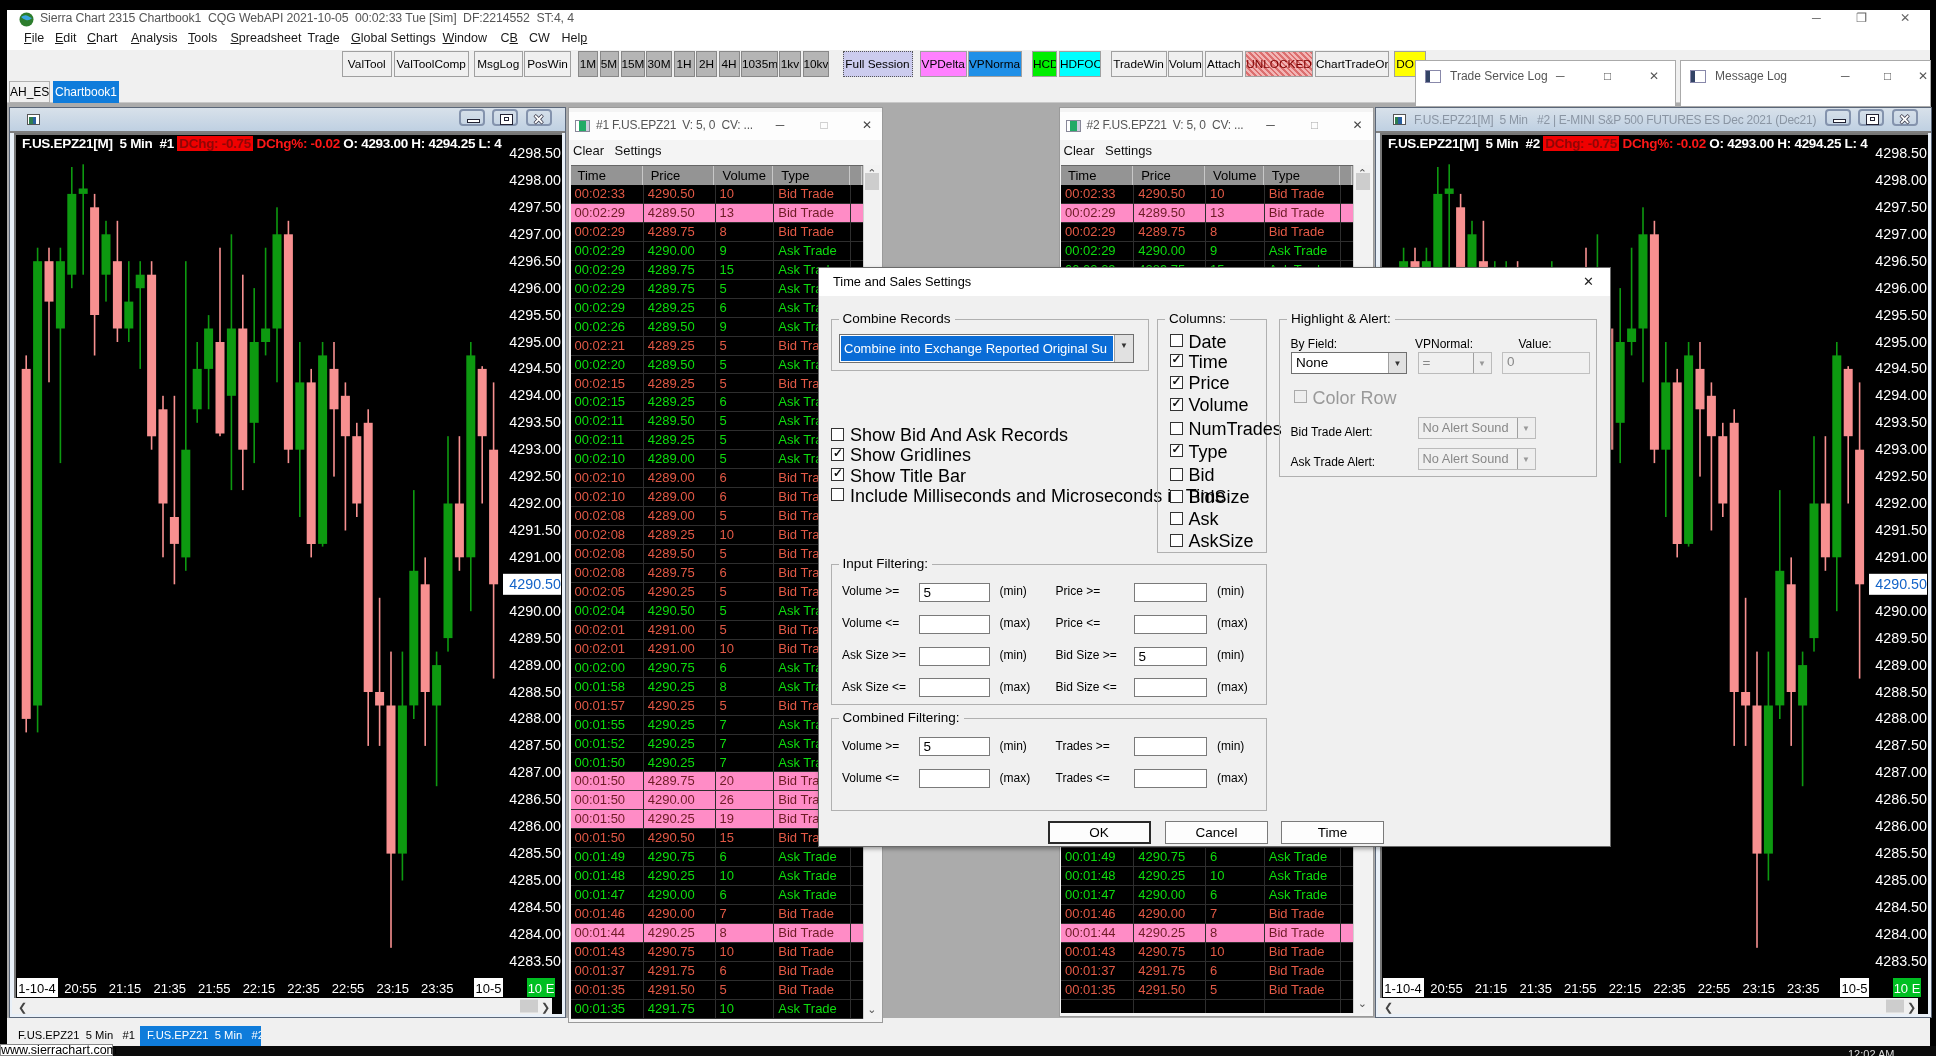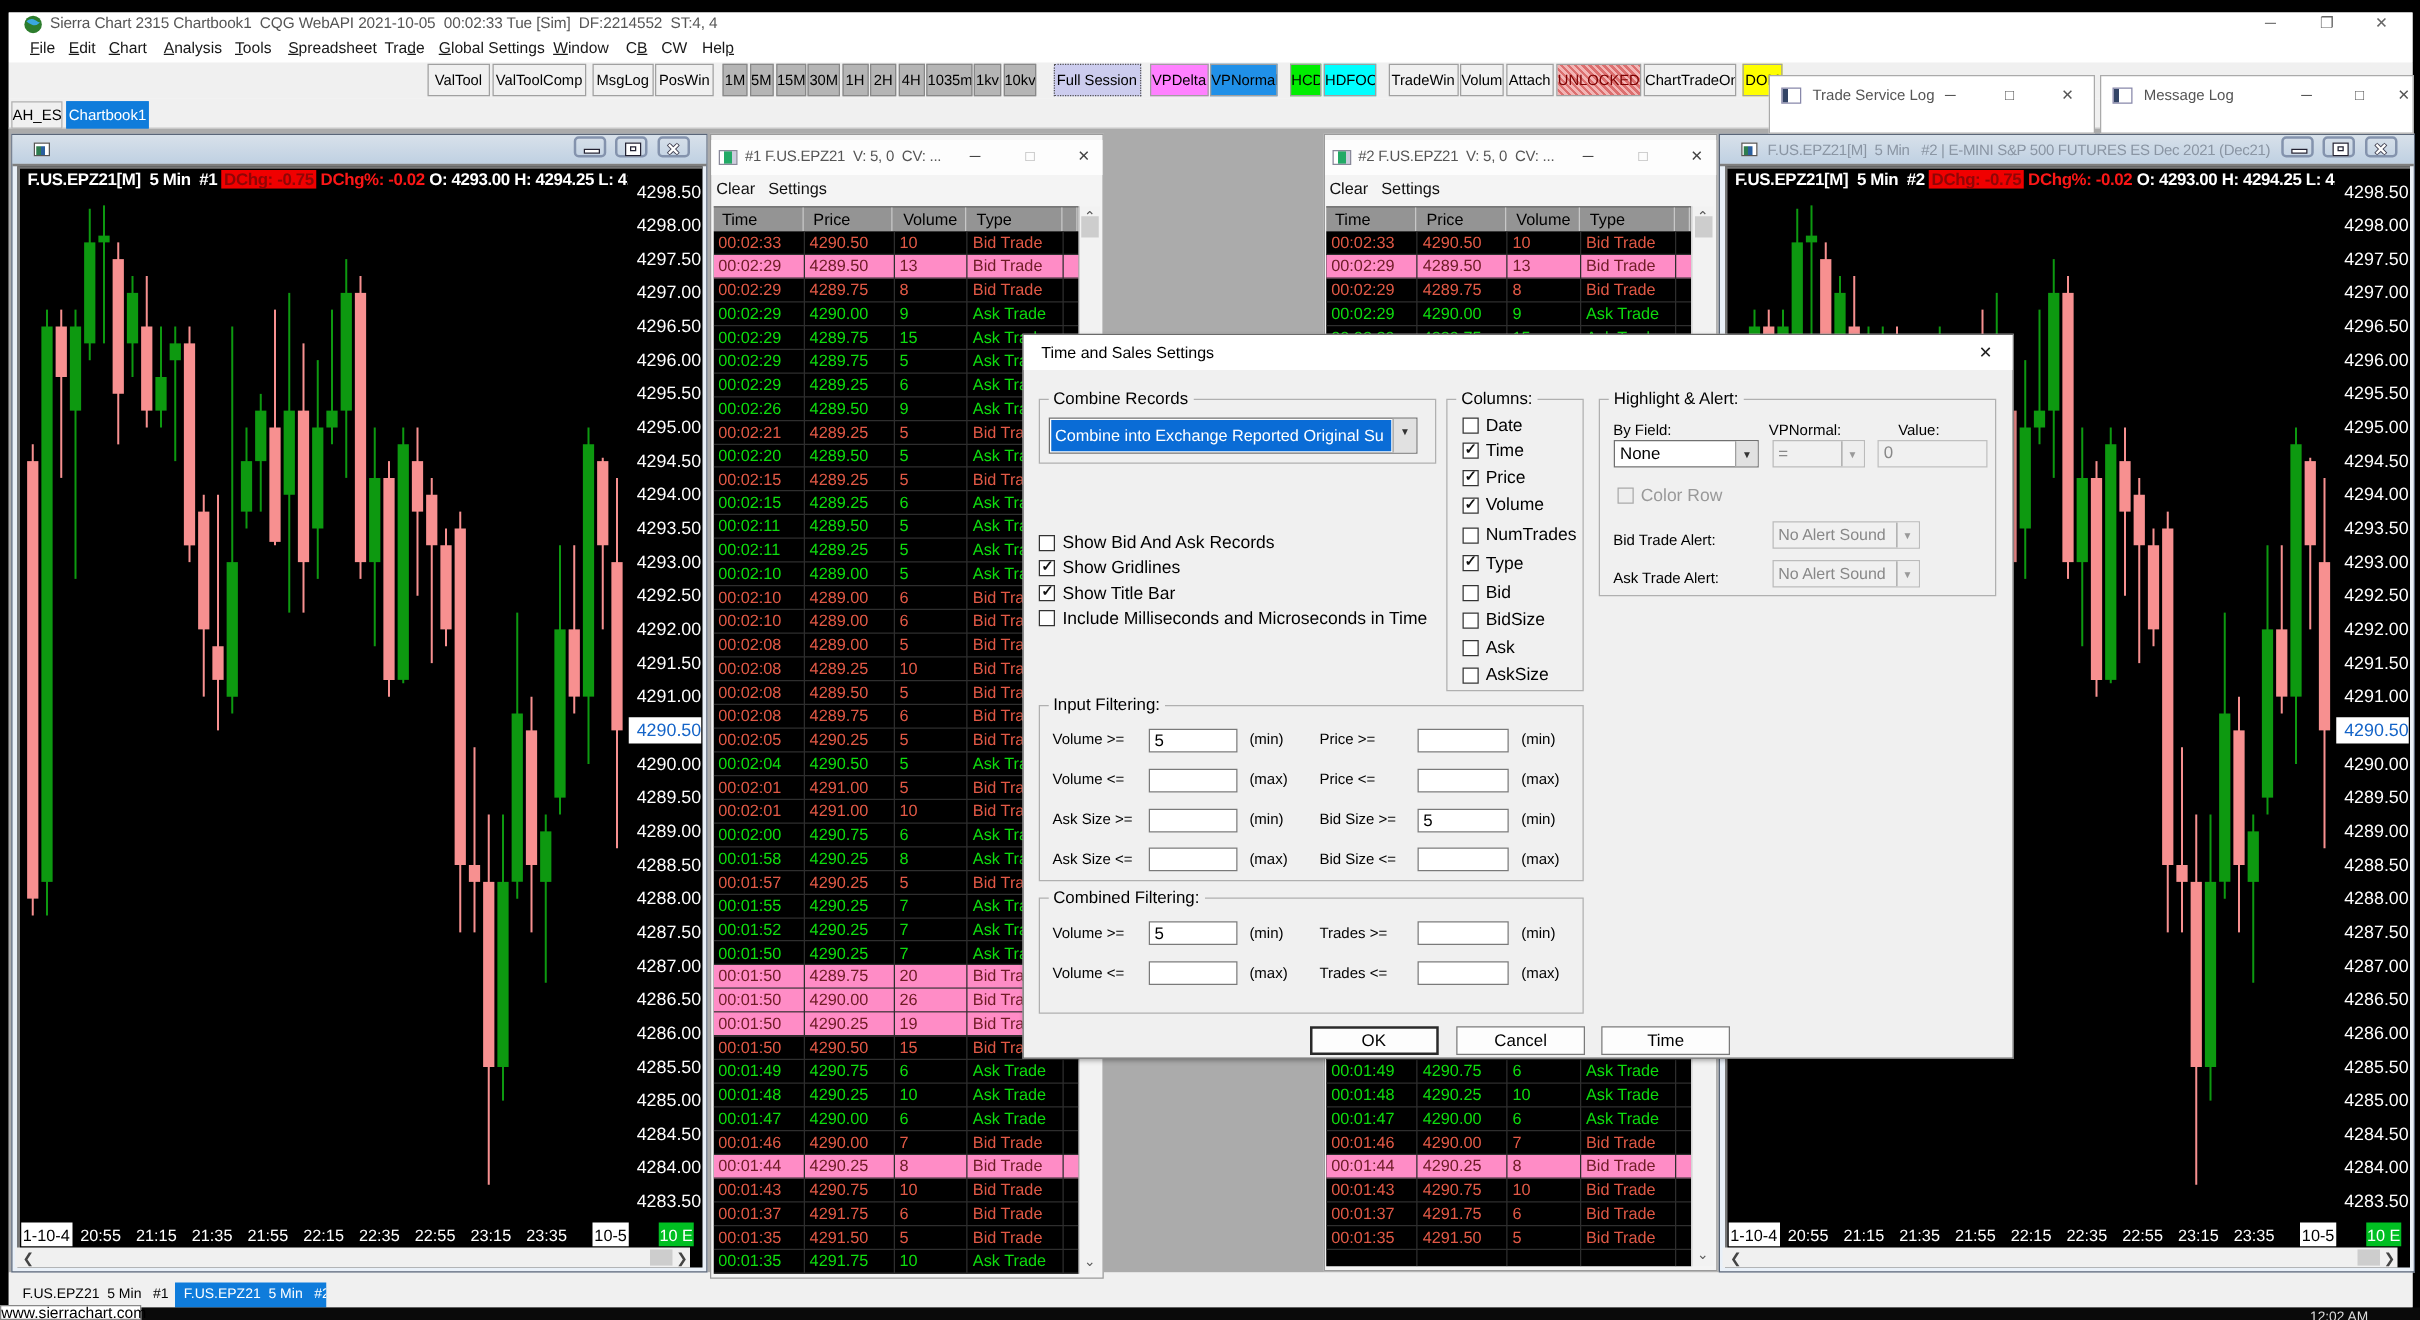--- a/index.html
+++ b/index.html
@@ -69,21 +69,21 @@
 .combotxt{position:absolute;left:4px;top:0;right:20px;bottom:0;font-size:13.5px;line-height:20px;white-space:nowrap;overflow:hidden}
 .dis .combotxt{color:#888}
 .cmbbtn{position:absolute;right:0;top:0;bottom:0;width:18px;background:#e1e1e1;border-left:1px solid #a0a0a0;
  color:#333;font-size:8px;text-align:center;line-height:22px}
 .cmbbtn.dis{color:#999;background:#eee}
 .tbox{position:absolute;background:#fff;border:1px solid #7a7a7a;font-size:13.5px;line-height:18px;padding-left:4px;color:#000}
 .tbox.dis{background:#f0f0f0;border-color:#c0c0c0;color:#888}
 .cbx{position:absolute;width:13px;height:13px;background:#fff;border:1px solid #333}
 .cbx.dis{border-color:#aaa;background:#eee}
 .ck{position:absolute;left:1px;top:-3px;font-size:12px;font-weight:bold;color:#111}
-.cbl{position:absolute;font-size:14px;color:#000;white-space:nowrap}
+.cbl{position:absolute;font-size:18px;color:#000;white-space:nowrap}
 .cbl.dis{color:#999}
 .btn{position:absolute;height:23px;background:#fdfdfd;border:1px solid #7a7a7a;font-size:13.5px;
  text-align:center;line-height:21px;color:#000}
 .btn.foc{border:2px solid #2a2a2a;line-height:19px}
 .logwin{position:absolute;top:60px;height:47px;background:#fff;border:1px solid #aaa;font-size:12px;color:#555}
 .logico{position:absolute;left:9px;top:9px;width:16px;height:13px;border:1px solid #88a;background:linear-gradient(90deg,#346 30%,#fff 30%)}
 .logtxt{position:absolute;left:34px;top:8px}
 .logbtn{position:absolute;top:8px;color:#555;font-size:12px}
 #btabs{position:absolute;left:7px;top:1018px;width:1923px;height:28px;background:#f0f0f0}
 .btab{position:absolute;top:8px;height:20px;font-size:11.2px;line-height:19px;text-align:left;padding-left:7px;color:#000;white-space:nowrap;overflow:hidden}

